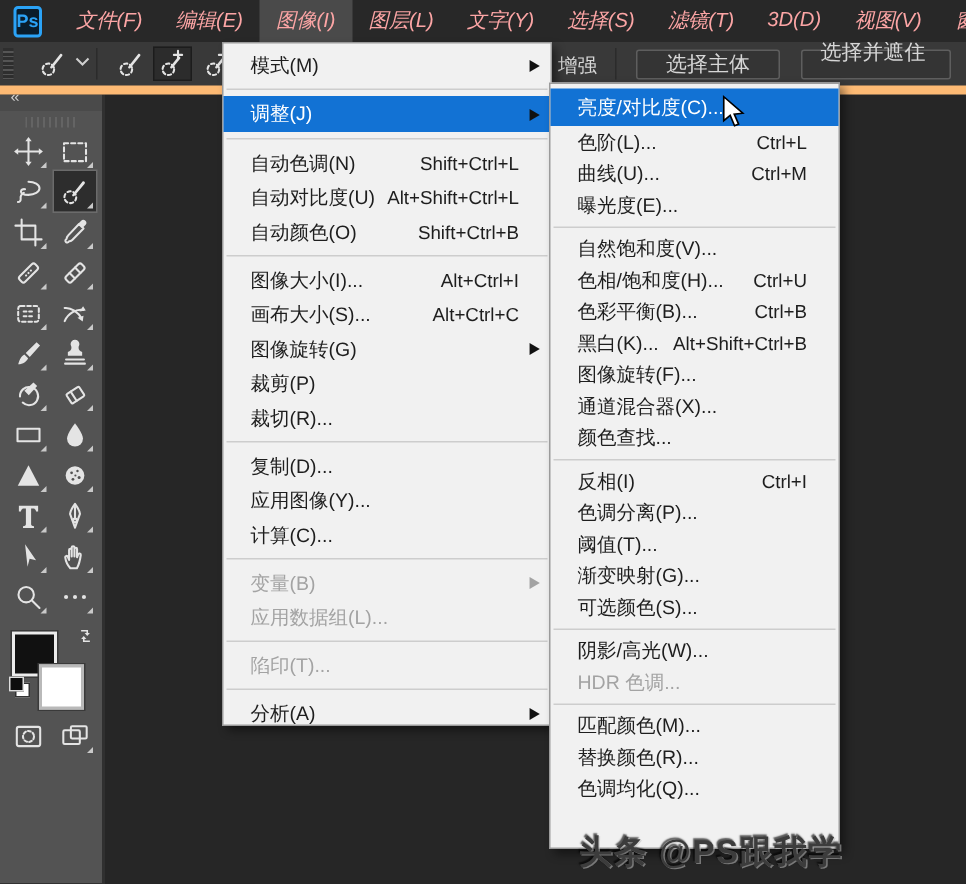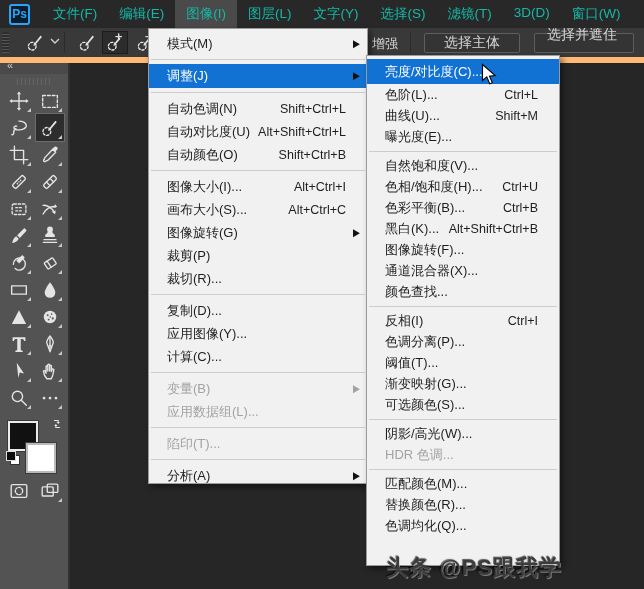--- a/index.html
+++ b/index.html
@@ -5,21 +5,21 @@
   html,body{margin:0;padding:0;width:644px;height:589px;overflow:hidden;
     font-family:"Liberation Sans","DejaVu Sans",sans-serif;background:#262626;position:relative;}
   #stage{position:absolute;inset:0;width:568px;height:589px;}
 
   
   #menubar{position:absolute;left:0;top:0;width:644px;height:28px;background:#282828;
     display:flex;align-items:center;z-index:5;}
   #ps-logo{width:21px;height:21px;margin:0 12px 0 9px;border:2px solid #2ba3f7;border-radius:3px;
     background:#0a1d2c;color:#2ba3f7;font-size:12px;font-weight:bold;display:flex;
     align-items:center;justify-content:center;box-sizing:border-box;}
-  .mb-item{color:#14b8a6;font-size:13.5px;padding:5px 11px;white-space:nowrap;cursor:default;}
+  .mb-item{color:#fca5a5;font-size:13.5px;padding:5px 11px;white-space:nowrap;cursor:default;font-style:italic;}
   .mb-item.active{background:#4a4a4a;}
 
   
   #optionsbar{position:absolute;left:0;top:28px;width:644px;height:29px;background:#393939;
     border-bottom:6px solid #fdba74;z-index:4;}
   #opt-grip{position:absolute;left:2px;top:4px;width:7px;height:21px;
     background:repeating-linear-gradient(0deg,#555 0 1px,#2e2e2e 1px 3px);}
   .opt-tool{position:absolute;top:3px;width:26px;height:23px;display:flex;align-items:center;justify-content:center;}
   .opt-tool.pressed{background:#2c2c2c;border:1px solid #1c1c1c;box-sizing:border-box;}
   #opt-preset{left:22px;}
@@ -101,20 +101,21 @@
     <div id="ps-logo">Ps</div>
     <div id="menubar-items" style="display: flex;">
         <div class="mb-item">文件(F)</div>
         <div class="mb-item">编辑(E)</div>
         <div class="mb-item active">图像(I)</div>
         <div class="mb-item">图层(L)</div>
         <div class="mb-item">文字(Y)</div>
         <div class="mb-item">选择(S)</div>
         <div class="mb-item">滤镜(T)</div>
         <div class="mb-item">3D(D)</div>
+        <div class="mb-item">视图(V)</div>
         <div class="mb-item">窗口(W)</div>
       </div>
   </div>
 
   <div id="optionsbar">
     <div id="opt-grip"></div>
     <div class="opt-tool" id="opt-preset">
       <svg class="ticon" viewBox="0 0 24 24">
           <circle cx="9" cy="15.5" r="4.2" stroke-dasharray="2.4 2"></circle>
           <path class="f" d="M10.5 13.5L17.5 4.5c.8-1 2.3.3 1.5 1.4L12 14.5c-.8.8-2.3.3-1.5-1z"></path>
@@ -463,21 +464,21 @@
       </div>
       <div class="mi">
         <span class="lab">色阶(L)...</span>
         <span class="sp"></span>
         <span class="sc">Ctrl+L</span>
         <span class="arr"></span>
       </div>
       <div class="mi">
         <span class="lab">曲线(U)...</span>
         <span class="sp"></span>
-        <span class="sc">Shift+M</span>
+        <span class="sc">Ctrl+M</span>
         <span class="arr"></span>
       </div>
       <div class="mi">
         <span class="lab">曝光度(E)...</span>
         <span class="sp"></span>
         <span class="sc"></span>
         <span class="arr"></span>
       </div>
       <div class="msep"></div>
       <div class="mi">

